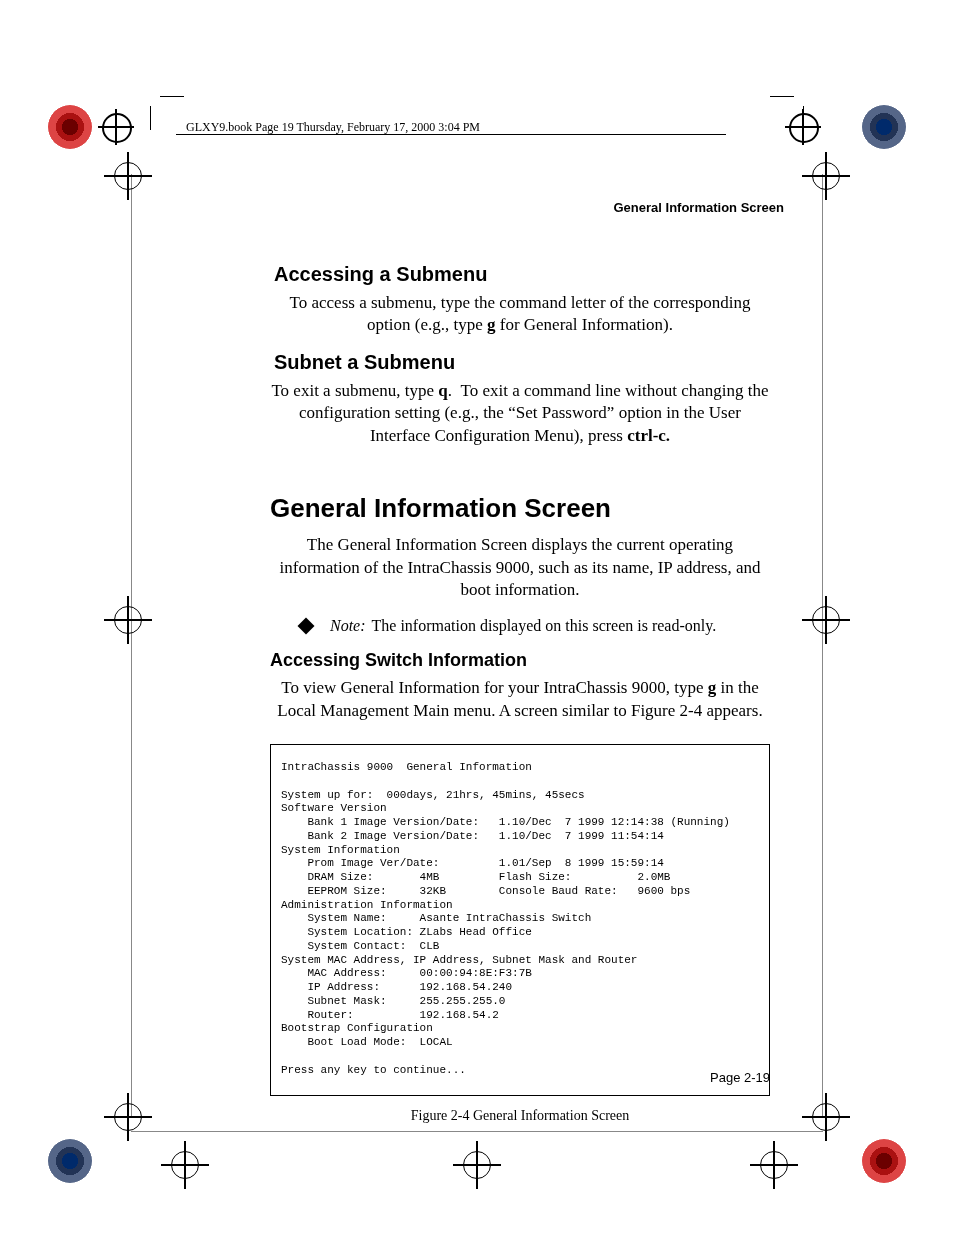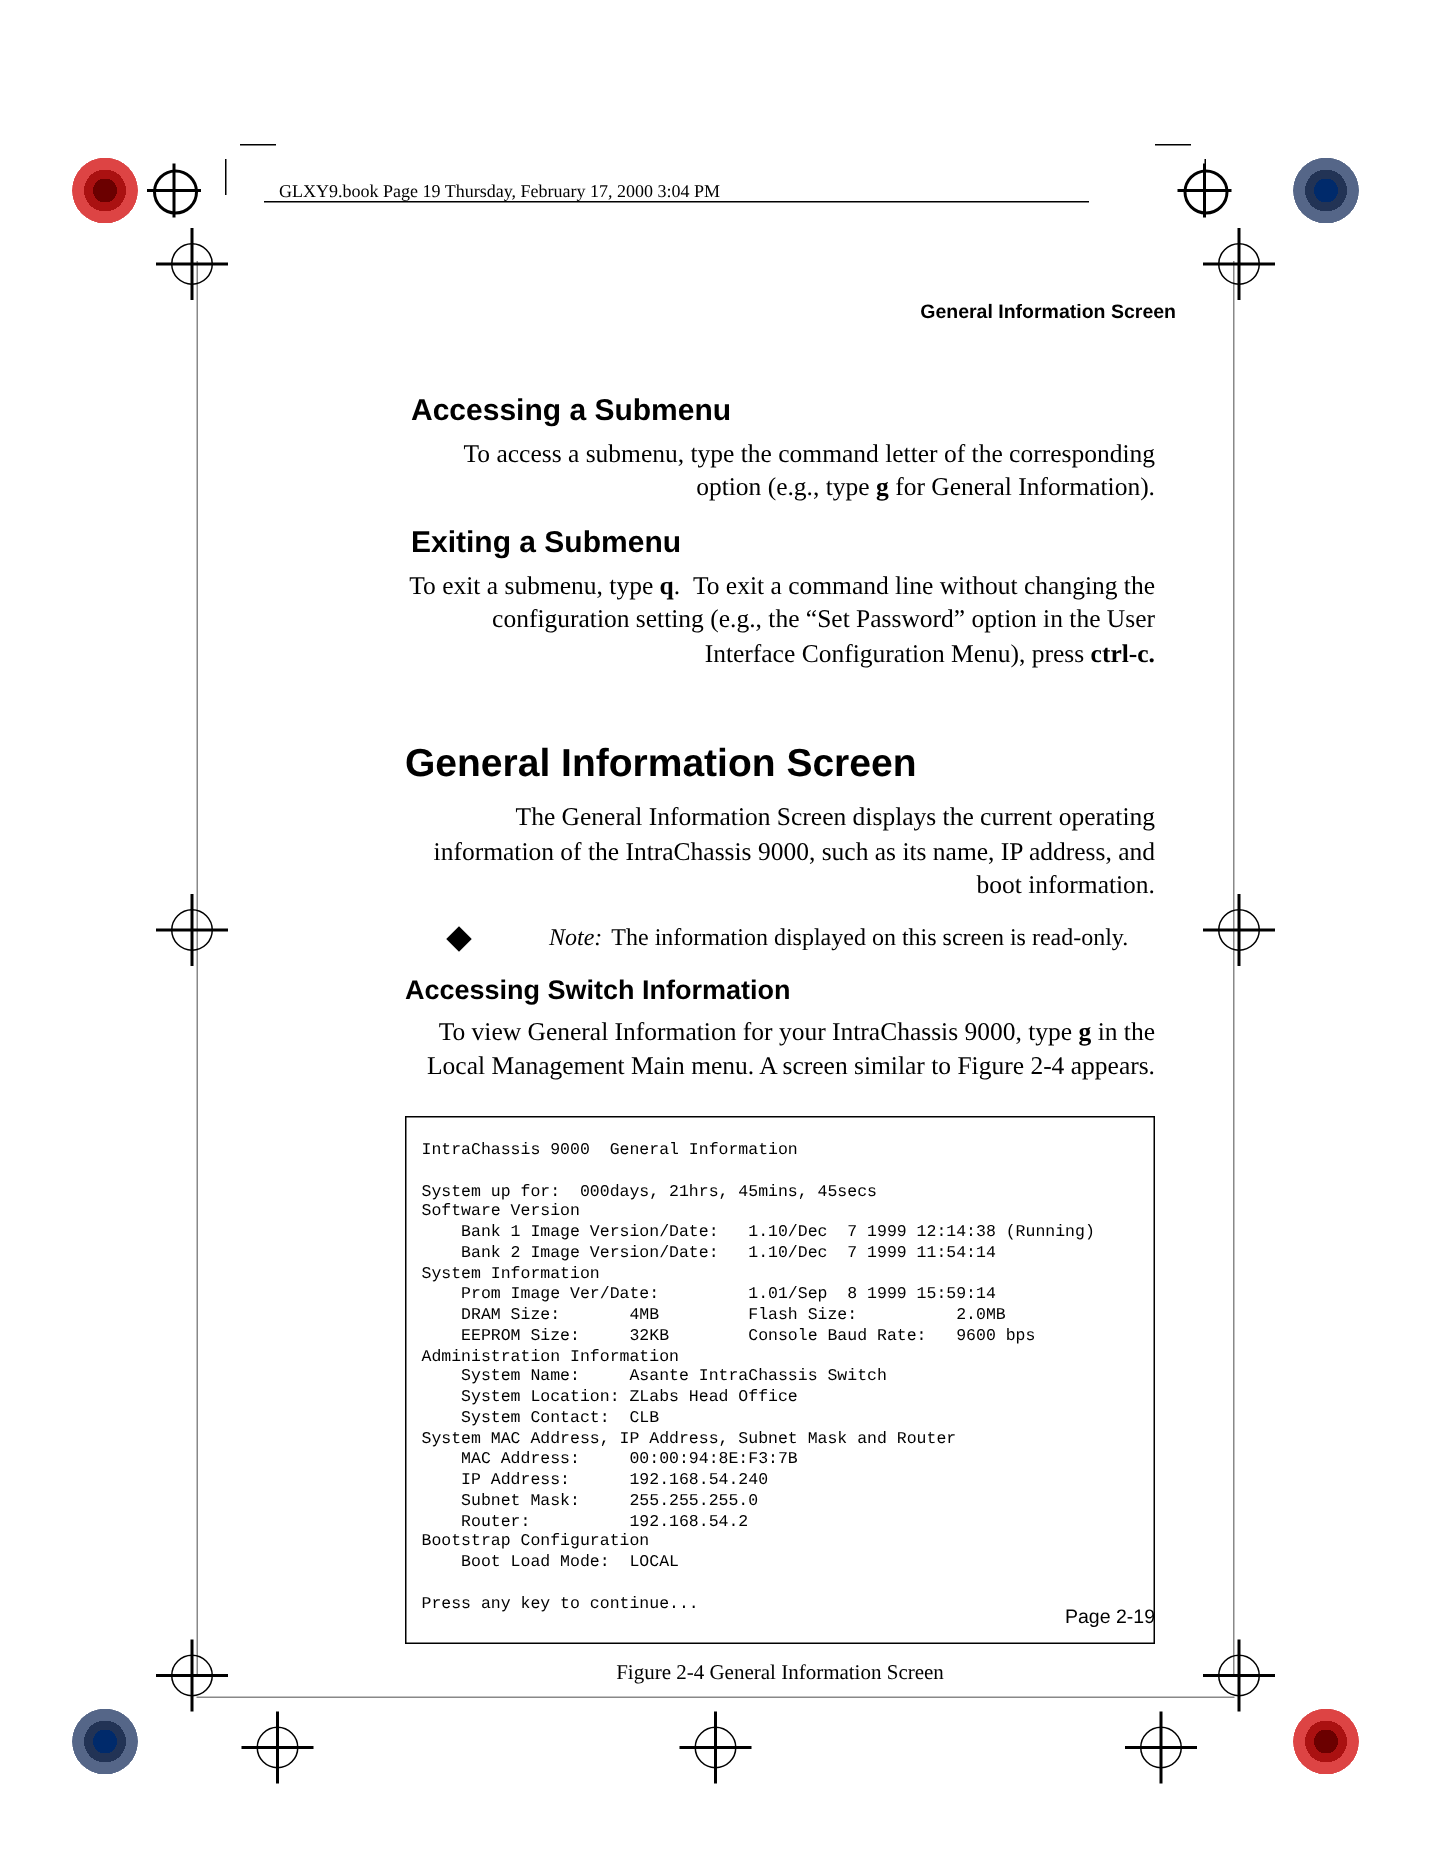--- a/index.html
+++ b/index.html
@@ -39,22 +39,22 @@
   .right-frame-rule{position:absolute;top:174px;bottom:118px;right:131px;width:1px;background:#888;}
 
   .header-line{position:absolute;top:120px;left:186px;font:12px "Times New Roman",serif;}
 
   
   .content{position:absolute;top:200px;left:270px;width:500px;}
   .running-head{font:bold 13px Helvetica,Arial,sans-serif;text-align:right;margin:0 -14px 48px 0;}
   h2.sans{font:bold 20px Helvetica,Arial,sans-serif;margin:0 4px 6px;}
   h1.sans{font:bold 26px Helvetica,Arial,sans-serif;margin:46px 0 10px;}
   h3.sans{font:bold 18px Helvetica,Arial,sans-serif;margin:14px 0 6px;}
-  p.body{font:17px/1.32 "Times New Roman",serif;margin:0 0 14px;text-align:right;}
-  .note-row{display:flex;align-items:flex-start;margin:6px 0 2px 30px;font:italic 16px/1.3 "Times New Roman",serif;gap:36px;}
+  p.body{font:17px/1.32 "Times New Roman",serif;margin:0 0 14px;text-align:center;}
+  .note-row{display:flex;align-items:flex-start;margin:6px 0 2px 30px;font:italic 16px/1.3 "Times New Roman",serif;}
   .note-row .diamond{flex:0 0 auto;width:12px;height:12px;background:#000;transform:rotate(45deg);margin:4px 18px 0 0;}
   .note-row .label{font-style:italic;margin-right:6px;}
   .note-row .txt{font-style:normal;}
   b.cmd{font-weight:bold;}
 
   
   .termbox{border:1px solid #000;padding:16px 14px 18px 10px;margin:22px 0 8px;font:11px/1.25 "Courier New",monospace;white-space:pre;}
   .fig-caption{text-align:center;font:14px "Times New Roman",serif;margin-top:12px;}
 
   .page-num{position:absolute;bottom:150px;right:184px;font:13px Helvetica,Arial,sans-serif;}
@@ -133,21 +133,21 @@
     </div>
 
   <div class="header-line">GLXY9.book  Page 19  Thursday, February 17, 2000  3:04 PM</div>
 
   <div class="content">
     <div class="running-head">General Information Screen</div>
 
     <h2 class="sans">Accessing a Submenu</h2>
     <p class="body">To access a submenu, type the command letter of the corresponding option (e.g., type <b class="cmd">g</b> for General Information).</p>
 
-    <h2 class="sans">Exiting a Submenu</h2>
+    <h2 class="sans">Subnet a Submenu</h2>
     <p class="body">To exit a submenu, type <b class="cmd">q</b>.&nbsp;&nbsp;To exit a command line without changing the configuration setting (e.g., the “Set Password” option in the User Interface Configuration Menu), press <b class="cmd">ctrl-c.</b></p>
 
     <h1 class="sans">General Information Screen</h1>
     <p class="body">The General Information Screen displays the current operating information of the IntraChassis 9000, such as its name, IP address, and boot information.</p>
     <div class="note-row">
       <span class="diamond"></span>
       <span><span class="label">Note:</span><span class="txt">The information displayed on this screen is read-only.</span></span>
     </div>
 
     <h3 class="sans">Accessing Switch Information</h3>

